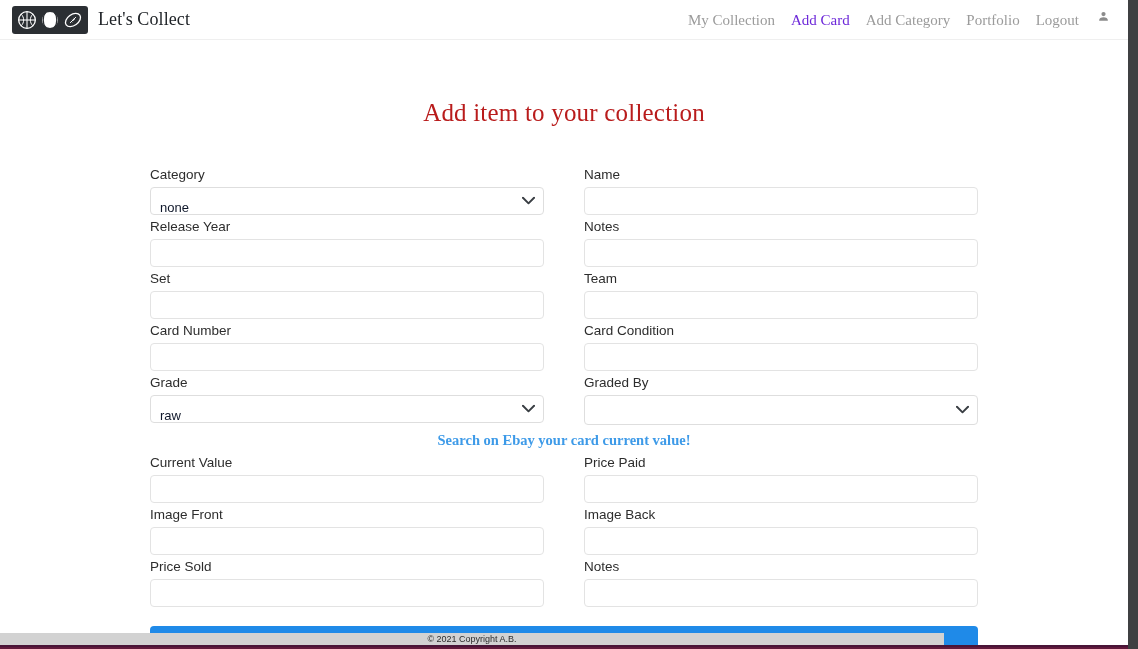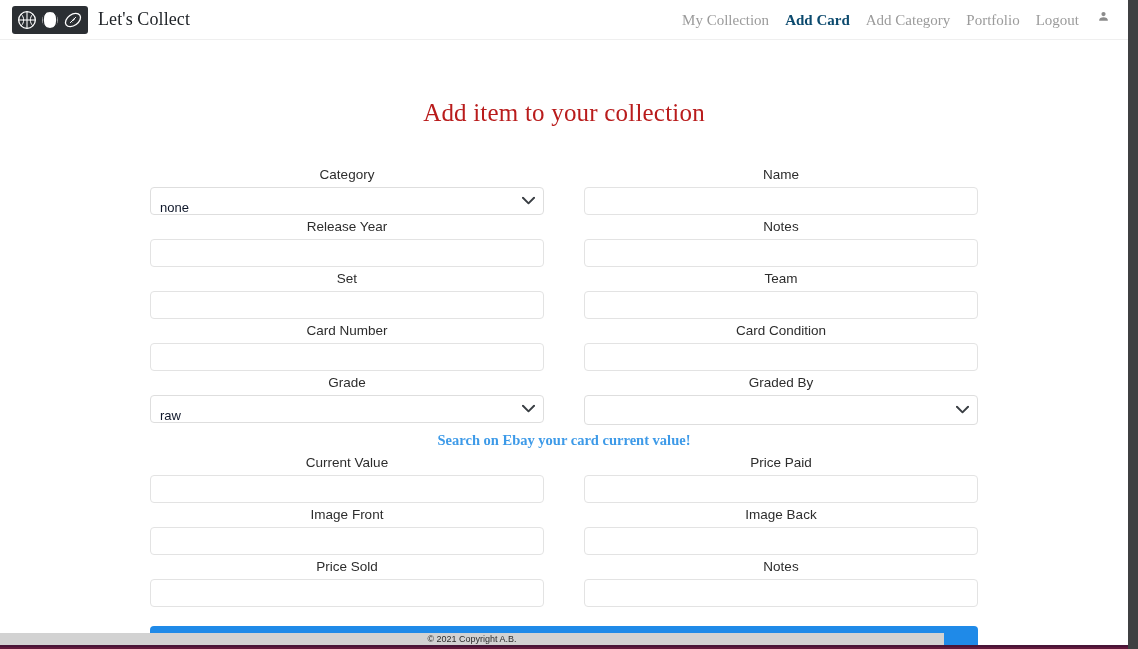--- a/index.html
+++ b/index.html
@@ -80,22 +80,22 @@
   }
   .nav-link {
     font-size: 15px;
     color: #9b9b9b;
     text-decoration: none;
     padding: 0 8px;
     white-space: nowrap;
     line-height: 20px;
   }
   .nav-link.active {
-    color: #0c4a6e;
-    font-weight: bold;
+    color: #6d28d9;
+    font-weight: normal;
   }
   .nav-user {
     padding: 0 4px 0 10px;
     display: flex;
     align-items: center;
   }
   .nav-user svg { display: block; }
 
   
   .main {
@@ -121,21 +121,21 @@
 
   .form-row {
     display: flex;
     justify-content: space-between;
     gap: 19px;
   }
   .field {
     width: 394px;
     display: flex;
     flex-direction: column;
-    align-items: center;
+    align-items: flex-start;
   }
   .field.right { width: 394px; }
 
   .field-label {
     text-align: center;
     font-size: 13.5px;
     color: #2d2d2d;
     line-height: 17px;
     padding: 3px 0 4px 0;
     font-family: "Liberation Sans", sans-serif;

